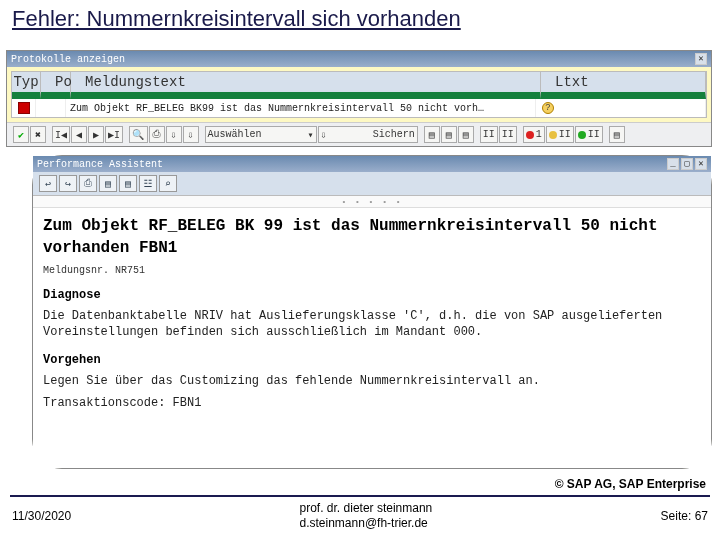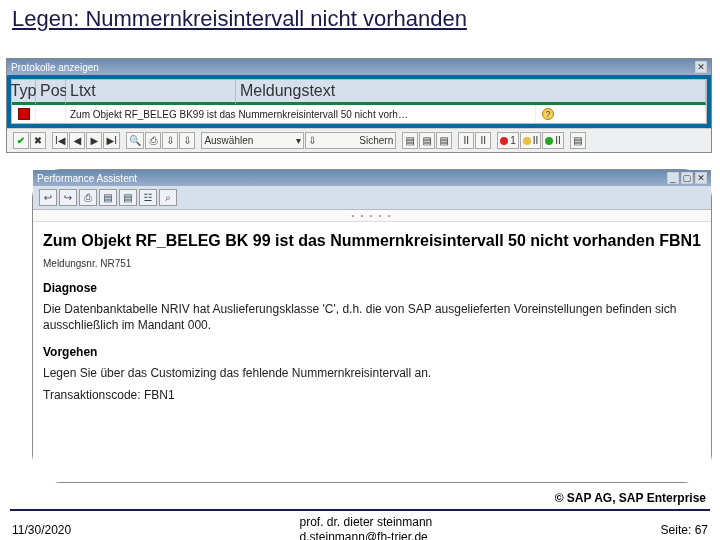--- a/index.html
+++ b/index.html
@@ -1,25 +1,25 @@
 <!DOCTYPE html>
 <html><head>
 <meta charset="utf-8">
 <style>
   * { box-sizing: border-box; margin: 0; padding: 0; }
   body { width: 720px; height: 540px; font-family: Arial, sans-serif; background: #fff; position: relative; overflow: hidden; }
   .slide-title { font-size: 22px; text-decoration: underline; color: #1a1a4a; padding: 6px 12px 10px 12px; font-weight: normal; }
-  .sap-window { border: 1px solid #888; background: #0369a1; margin: 16px 8px 6px 6px; font-size: 10px; font-family: Liberation Sans, sans-serif; }
+  .sap-window { border: 1px solid #888; background: #fef9c3; margin: 8px 8px 6px 6px; font-size: 10px; font-family: Liberation Mono, monospace; }
   .titlebar { background: linear-gradient(#6a8ab0,#9aaecb); color: #fff; padding: 2px 4px; display: flex; align-items: center; justify-content: space-between; font-size: 10px; }
   .titlebar-txt { display: inline-block; }
   .titlebar-icons { display: flex; gap: 2px; }
   .titlebar-icons span { width: 12px; height: 12px; border: 1px solid #ccc; display: inline-flex; align-items: center; justify-content: center; font-size: 9px; background: #d8e0ea; color: #333; line-height: 1; }
   .tbl { margin: 4px 4px 4px 4px; border: 1px solid #bbb; background: #fff; }
   .tbl-row { display: flex; }
-  .tbl-head .tbl-cell { background: #d6e0ec; border-right: 1px solid #bbb; border-bottom: 3px solid #15803d; padding: 2px 4px; font-size: 16px; color: #333; }
+  .tbl-head .tbl-cell { background: #d6e0ec; border-right: 1px solid #bbb; border-bottom: 7px solid #15803d; padding: 2px 14px; font-size: 14px; color: #333; }
   .tbl-body .tbl-cell { background: #fff; border-right: 1px solid #eee; padding: 3px 4px; font-size: 10px; color: #222; }
   .c-typ { width: 24px; display: flex; align-items: center; justify-content: center; }
   .c-pos { width: 30px; }
   .c-msg { width: 470px; display: flex; align-items: center; }
   .c-ltxt { flex: 1; display: flex; align-items: center; justify-content: flex-start; }
   .err-sq { width: 12px; height: 12px; background: #c00; border: 1px solid #800; display: inline-block; }
   .help-ico { width: 12px; height: 12px; border-radius: 50%; background: #f5d060; border: 1px solid #b08000; display: inline-flex; align-items: center; justify-content: center; font-size: 9px; color: #444; margin-left: 2px; }
   .toolbar { display: flex; align-items: center; gap: 1px; padding: 3px 6px; background: #eeeff1; border-top: 1px solid #ccc; flex-wrap: wrap; }
   .tb-btn { min-width: 16px; height: 17px; border: 1px solid #aaa; background: #f6f6f4; display: inline-flex; align-items: center; justify-content: center; font-size: 10px; color: #333; padding: 0 2px; }
   .tb-btn.green { color: #0a0; font-weight: bold; }
@@ -39,35 +39,35 @@
   .help-h2 { font-weight: bold; font-size: 12px; color: #000; margin-top: 12px; }
   .help-p { font-size: 12px; color: #222; margin-top: 6px; line-height: 1.35; }
   .copyright { text-align: right; font-size: 12px; font-weight: bold; padding: 2px 14px 4px 0; color: #000; }
   .foot-rule { border-top: 2px solid #1a1a50; margin: 0 10px; }
   .footer { display: flex; justify-content: space-between; align-items: center; padding: 4px 12px 6px 12px; font-size: 12px; color: #000; }
   .footer .center { text-align: left; line-height: 1.25; }
 </style>
 </head>
 <body>
 
-<div class="slide-title">Legen: Nummernkreisintervall nicht vorhanden</div>
+<div class="slide-title">Fehler: Nummernkreisintervall sich vorhanden</div>
 
 <div class="sap-window">
   <div class="titlebar">
     <span class="titlebar-txt">Protokolle anzeigen</span>
     <span class="titlebar-icons">
       <span>✕</span>
     </span>
   </div>
   <div class="tbl">
     <div class="tbl-row tbl-head">
       <div class="tbl-cell c-typ">Typ</div>
       <div class="tbl-cell c-pos">Pos</div>
+      <div class="tbl-cell c-msg">Meldungstext</div>
       <div class="tbl-cell c-ltxt">Ltxt</div>
-      <div class="tbl-cell c-msg">Meldungstext</div>
     </div>
     <div class="tbl-row tbl-body">
       <div class="tbl-cell c-typ">
           <span class="err-sq"></span>
         </div>
       <div class="tbl-cell c-pos"></div>
       <div class="tbl-cell c-msg">Zum Objekt RF_BELEG BK99 ist das Nummernkreisintervall 50 nicht vorh…</div>
       <div class="tbl-cell c-ltxt">
           <span class="help-ico">?</span>
         </div>

